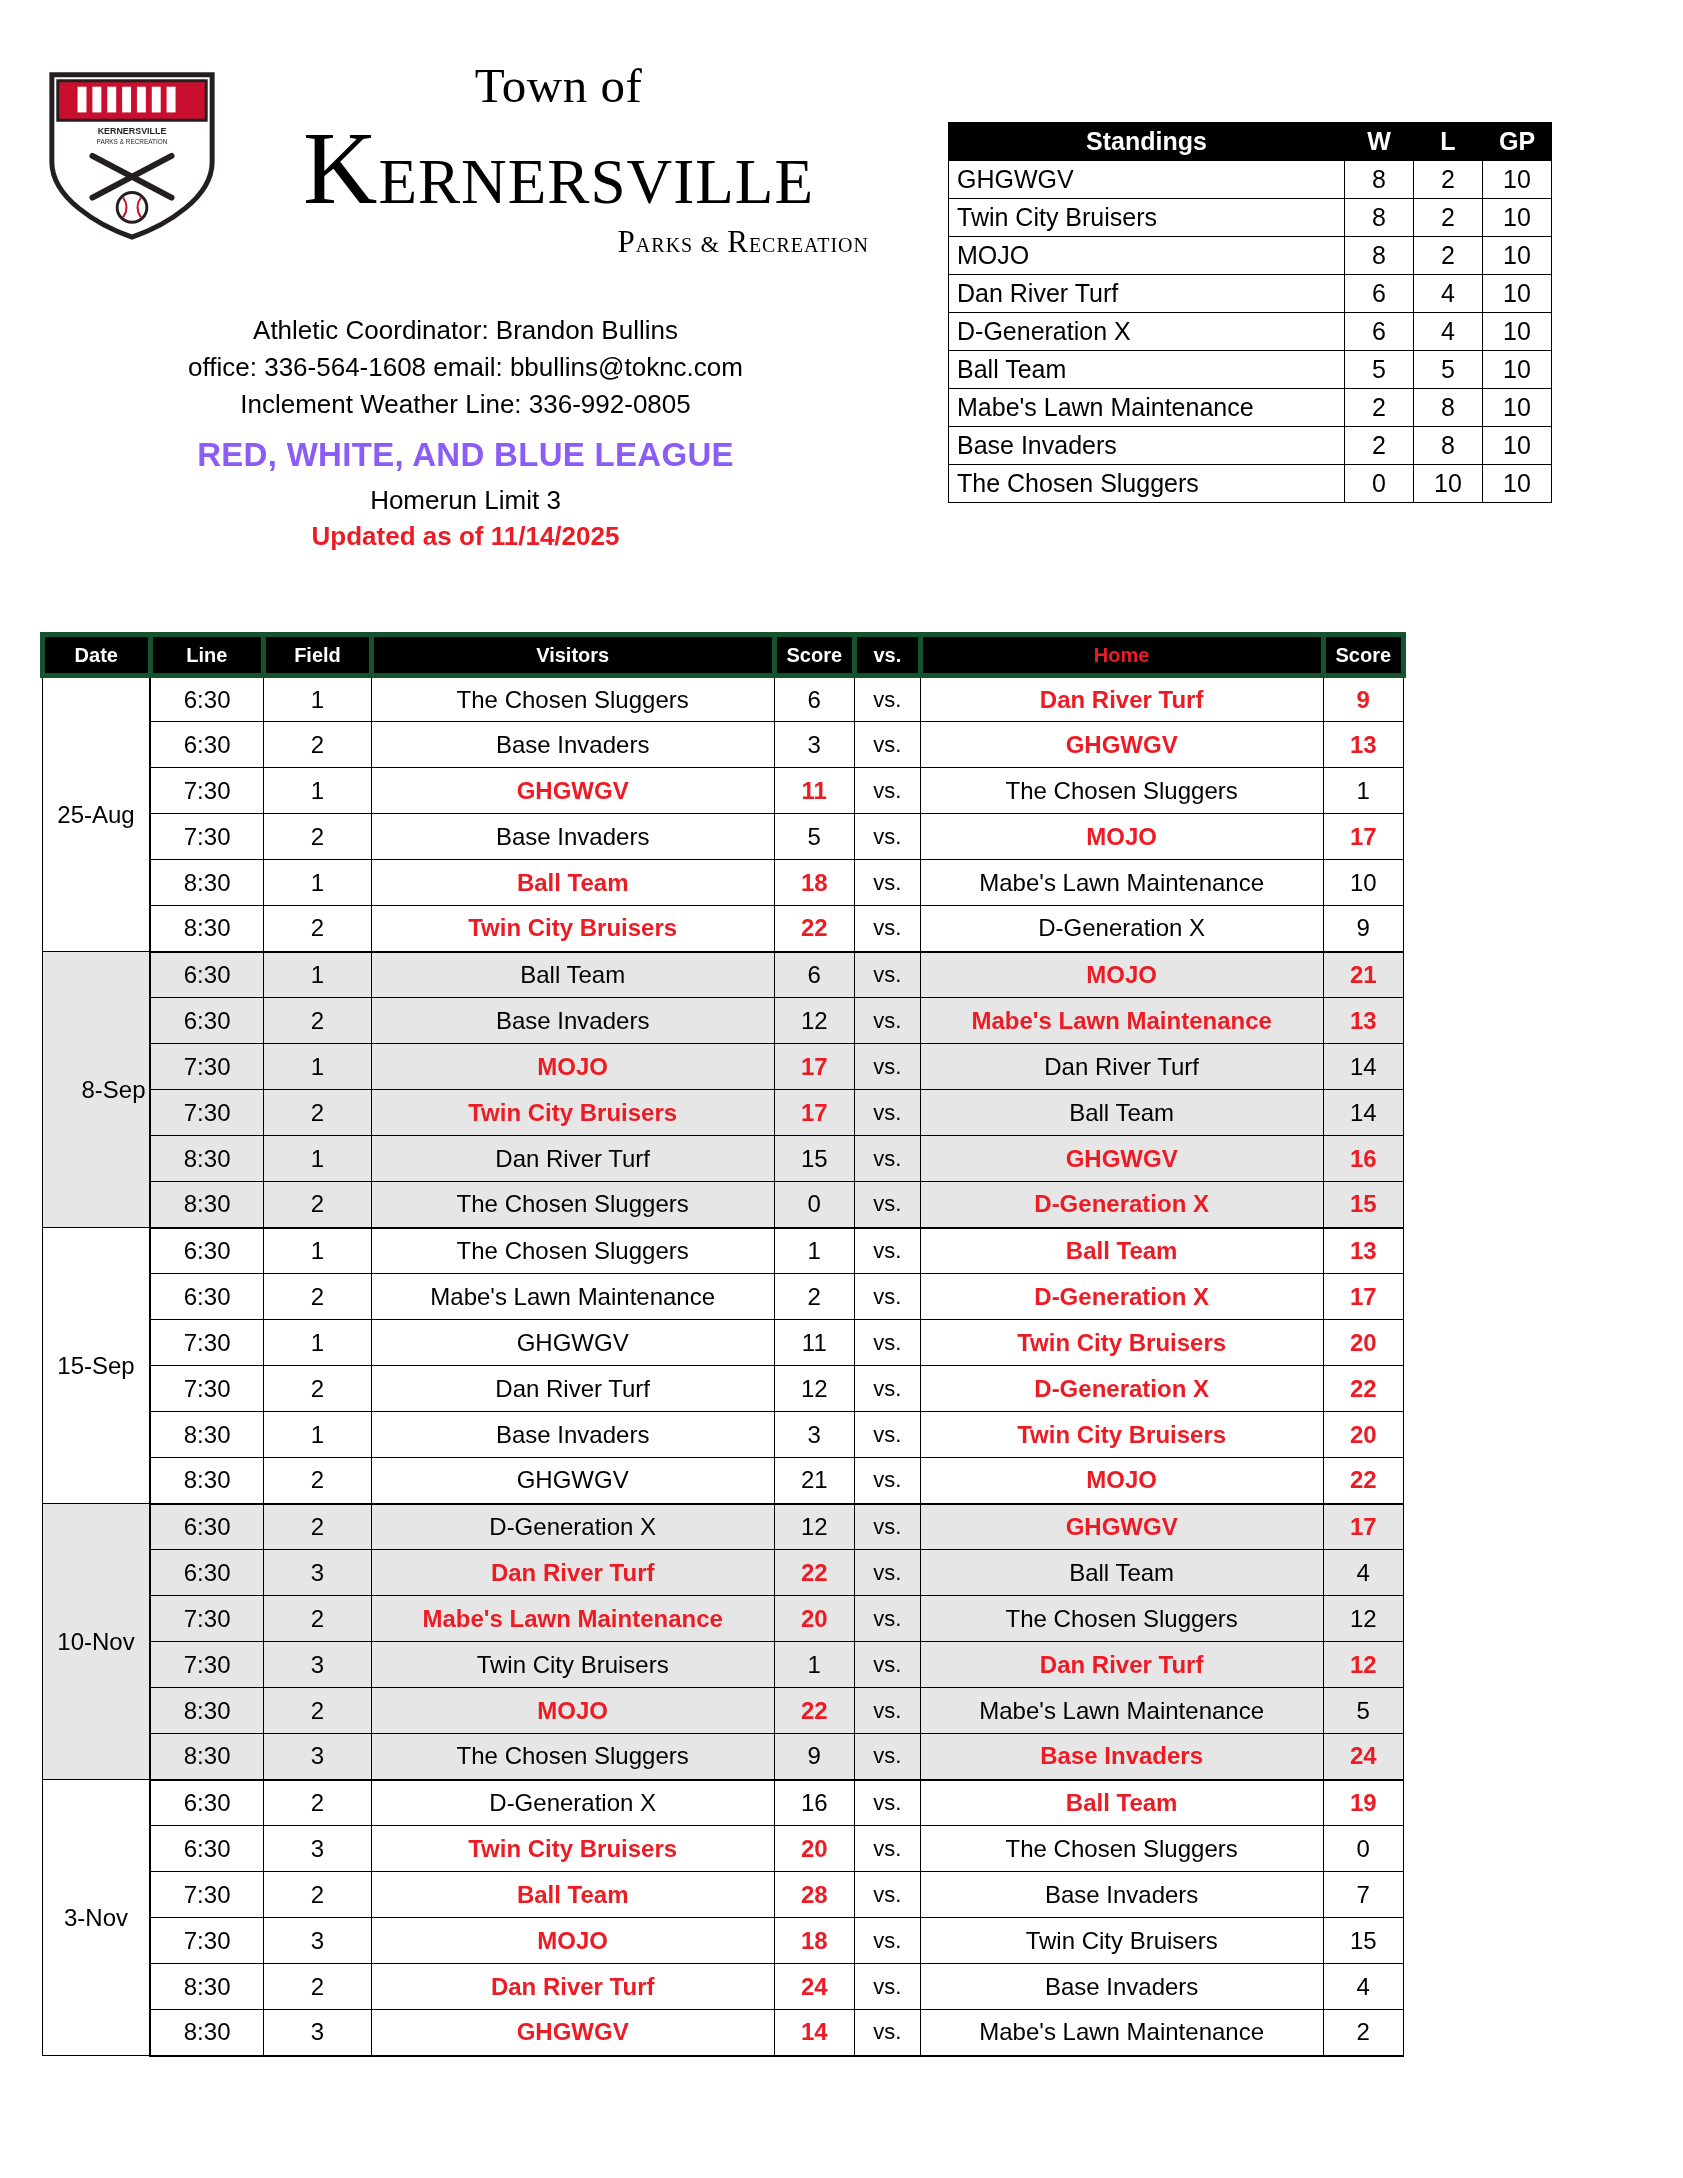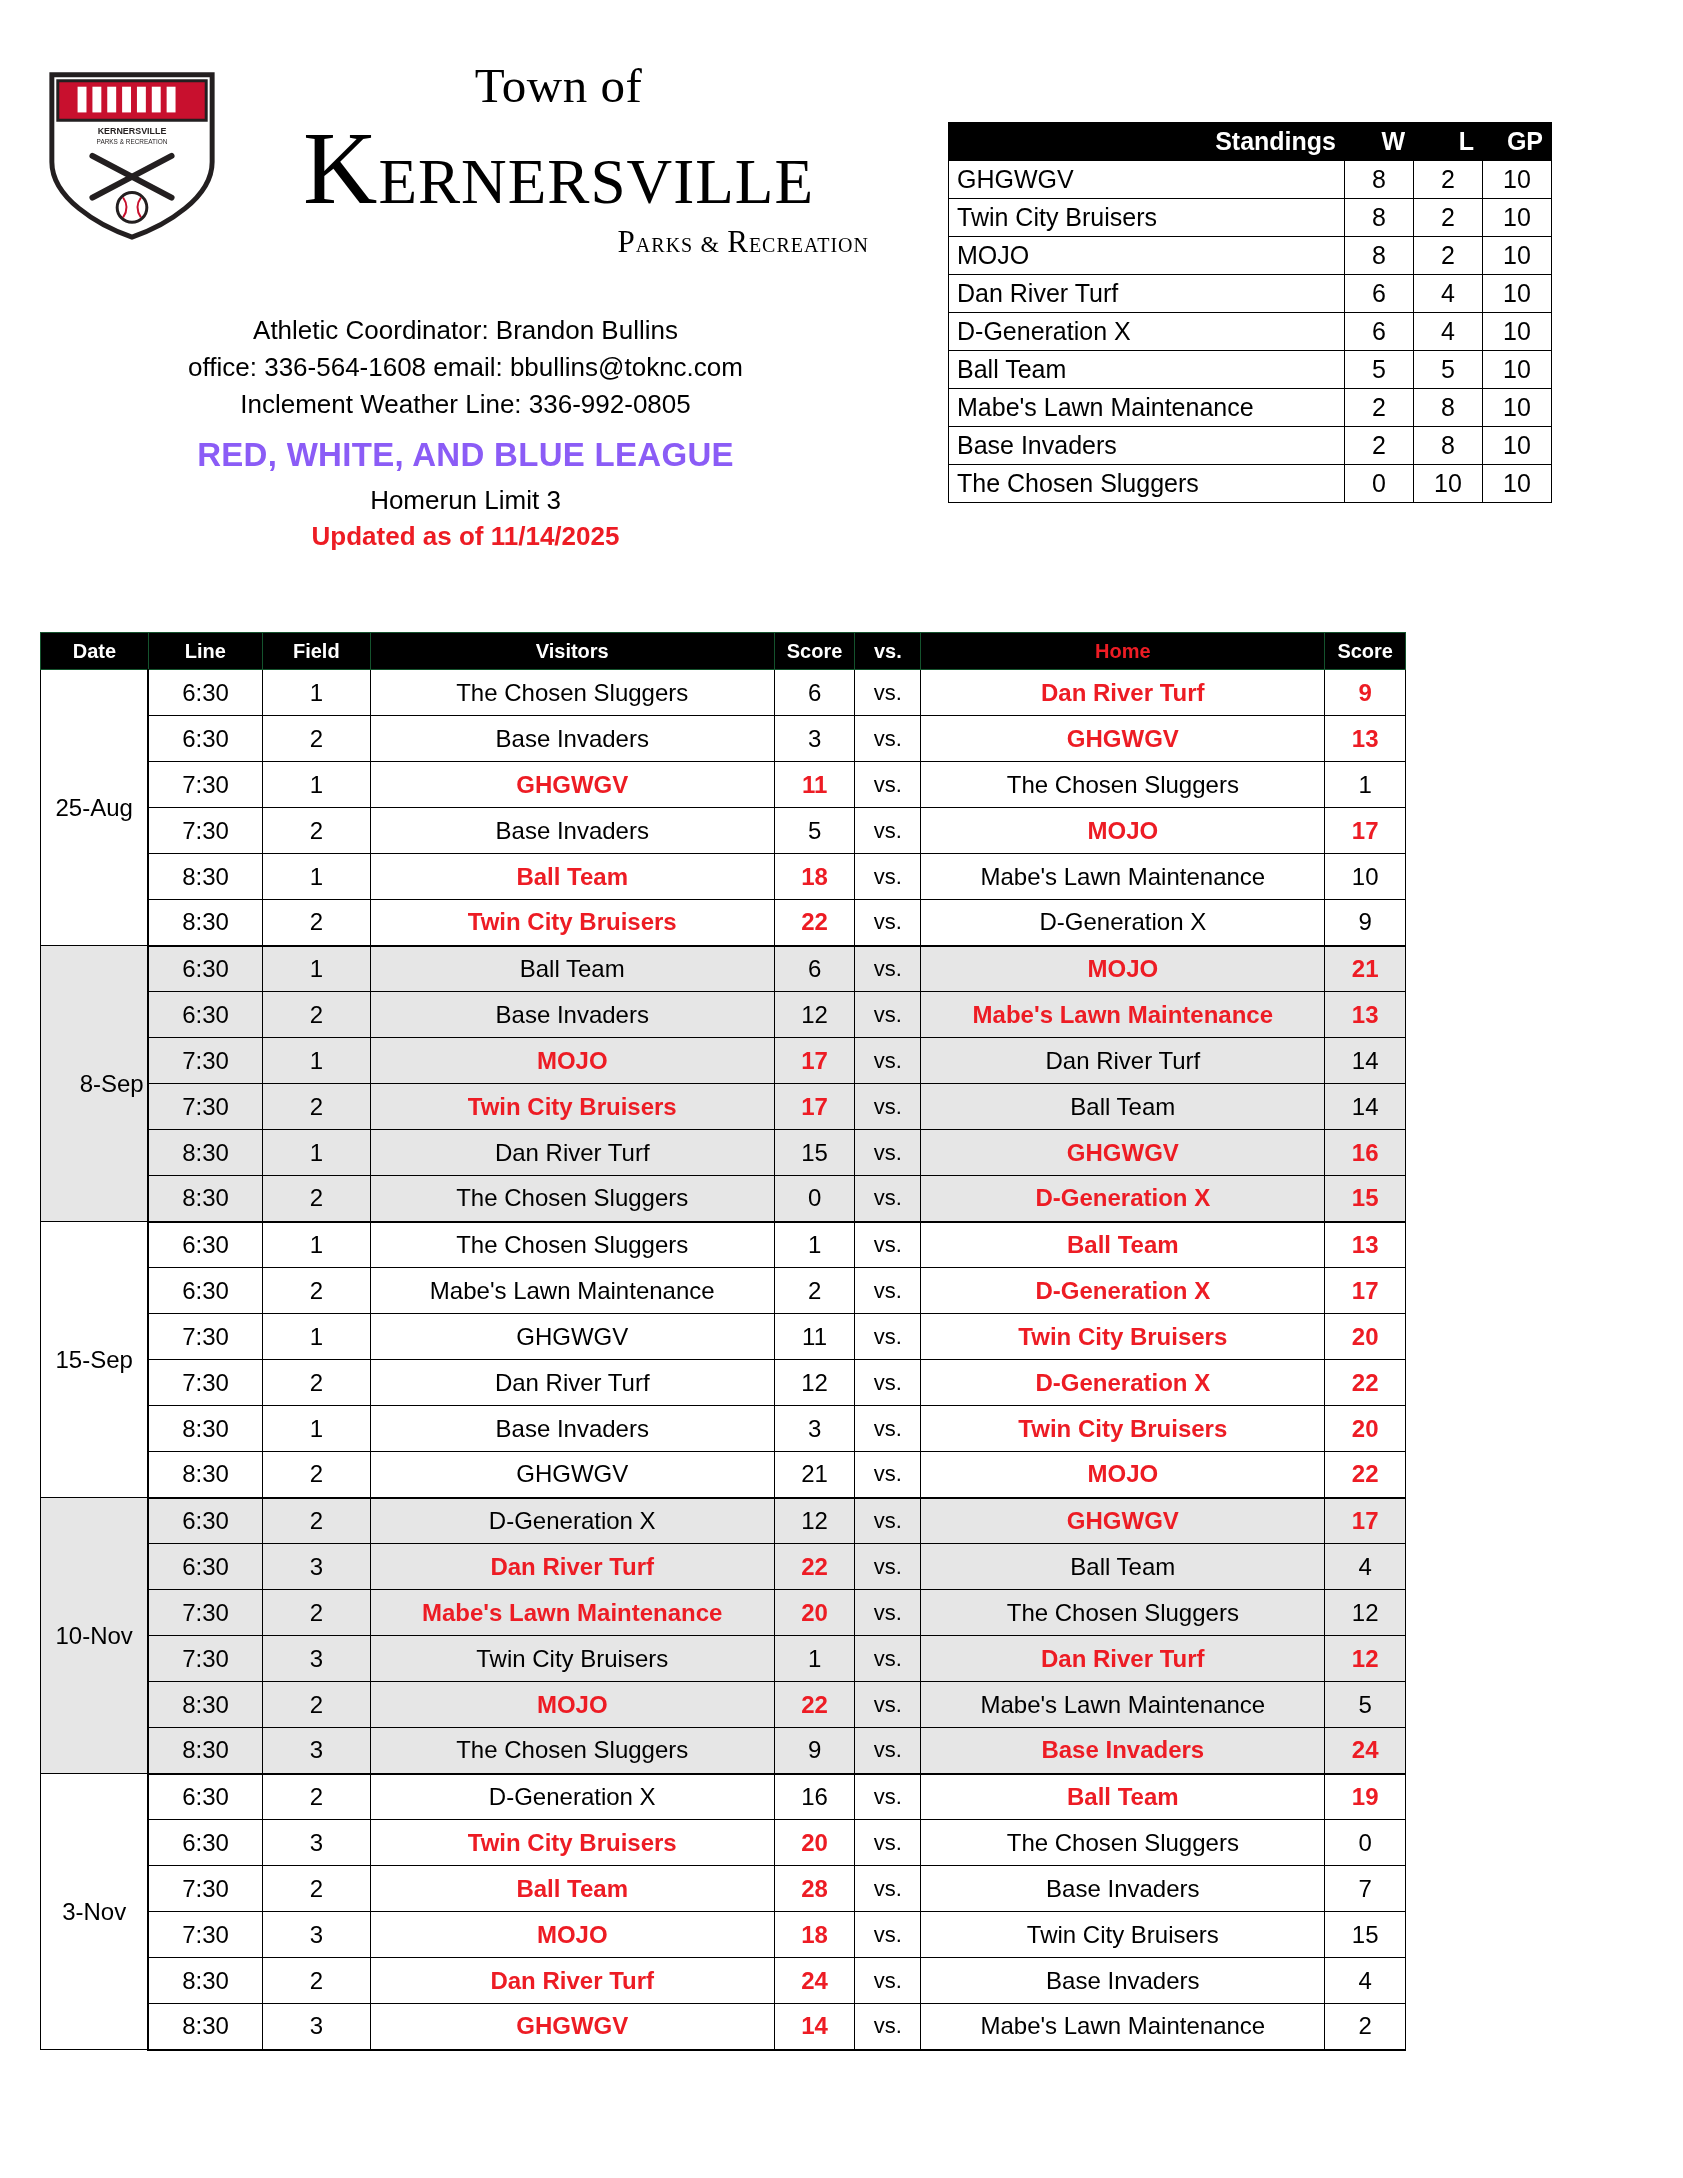--- a/index.html
+++ b/index.html
@@ -62,39 +62,39 @@
     width:604px;
   }
   .standings th, .standings td {
     border:1.5px solid #000;
     font-size:25px;
     padding:4px 8px;
     height:37px;
     box-sizing:border-box;
   }
   .standings thead th {
-    background:#000; color:#fff; text-align:right; font-weight:bold;
+    background:#000; color:#fff; text-align:center; font-weight:bold;
     border:1.5px solid #000;
   }
   .standings thead th.team-head { width:396px; }
   .standings thead th.num-head { width:69px; }
   .standings td.team { text-align:left; }
   .standings td.num { text-align:center; }
 
   
   .schedule {
     position:absolute; left:40px; top:632px;
     border-collapse:collapse;
     width:1366px;
   }
   .schedule th {
     background:#000; color:#fff;
     font-size:20px; font-weight:bold;
     height:34px;
-    border:1px solid #14532d;
+    border:5px solid #14532d;
   }
   .schedule th.home-head { color:#ED1C24; }
   .schedule td {
     border:1px solid #000;
     font-size:24px;
     height:46px;
     text-align:center;
     box-sizing:border-box;
   }
   .schedule td.date {

